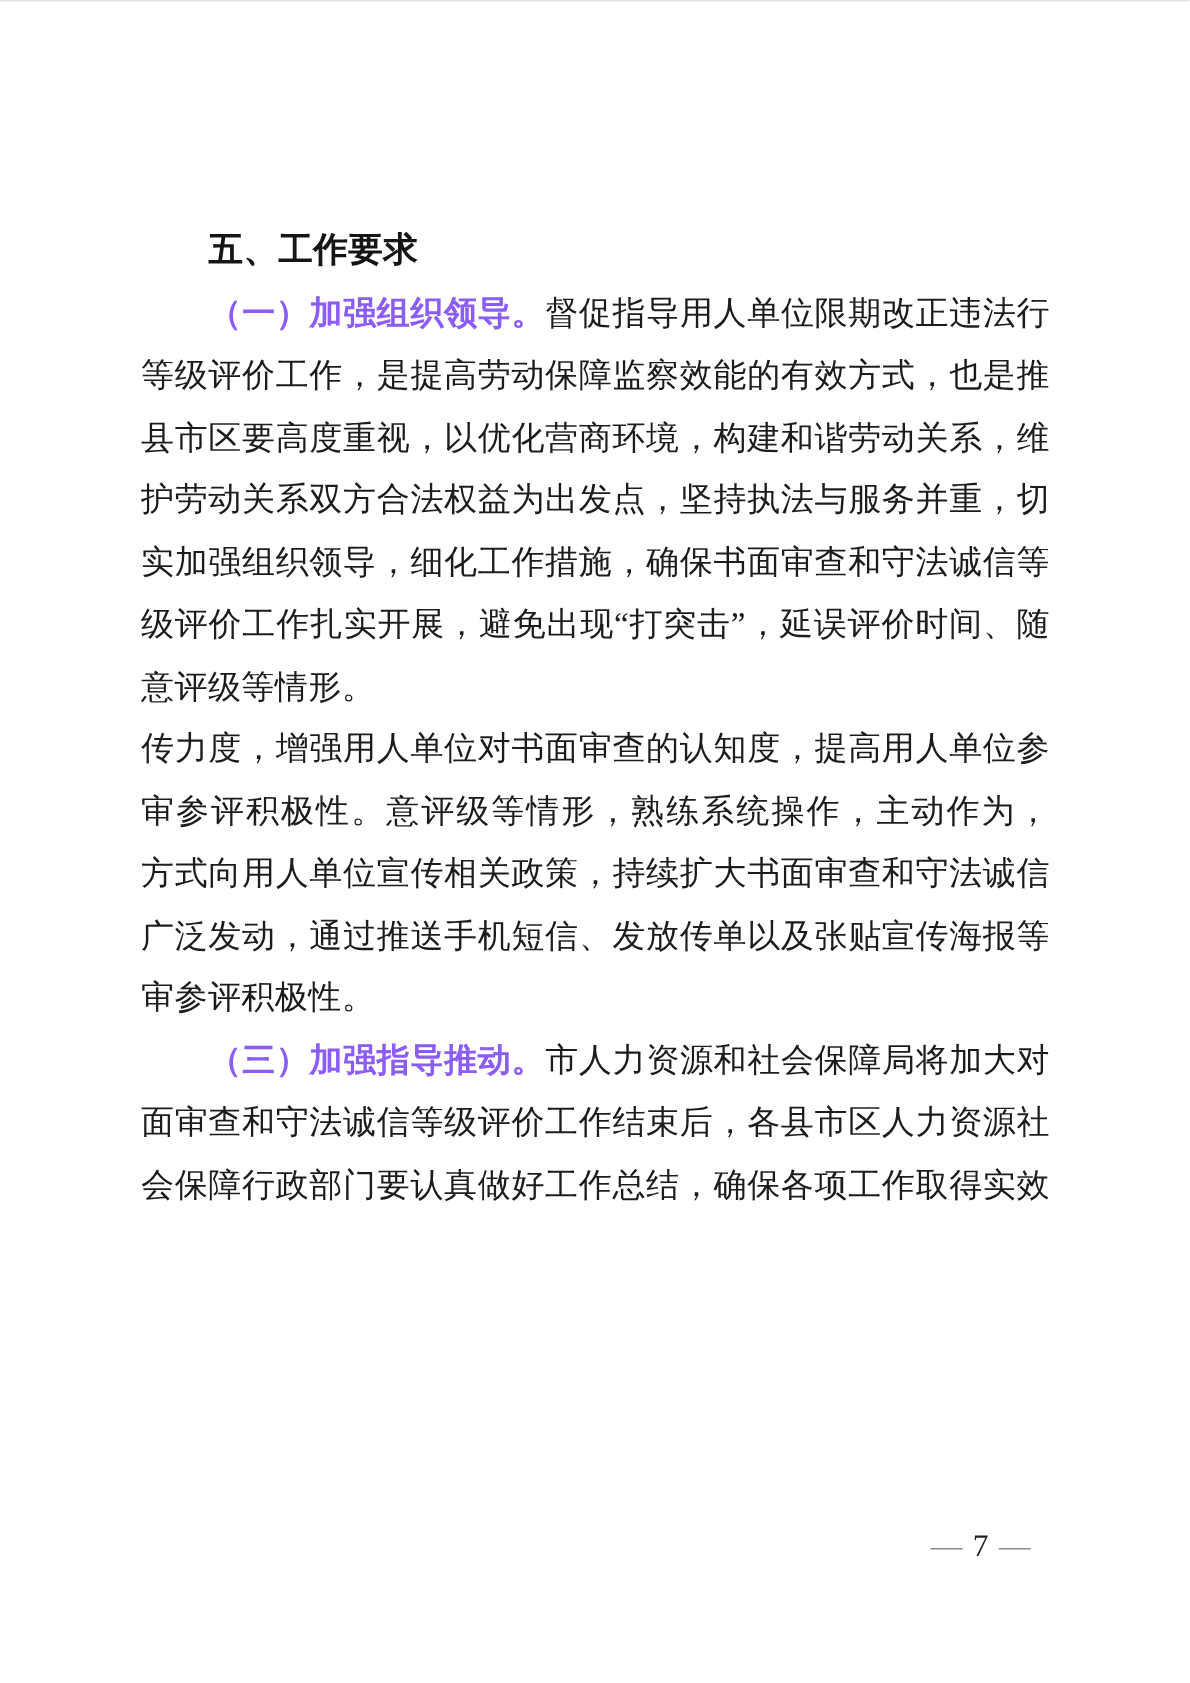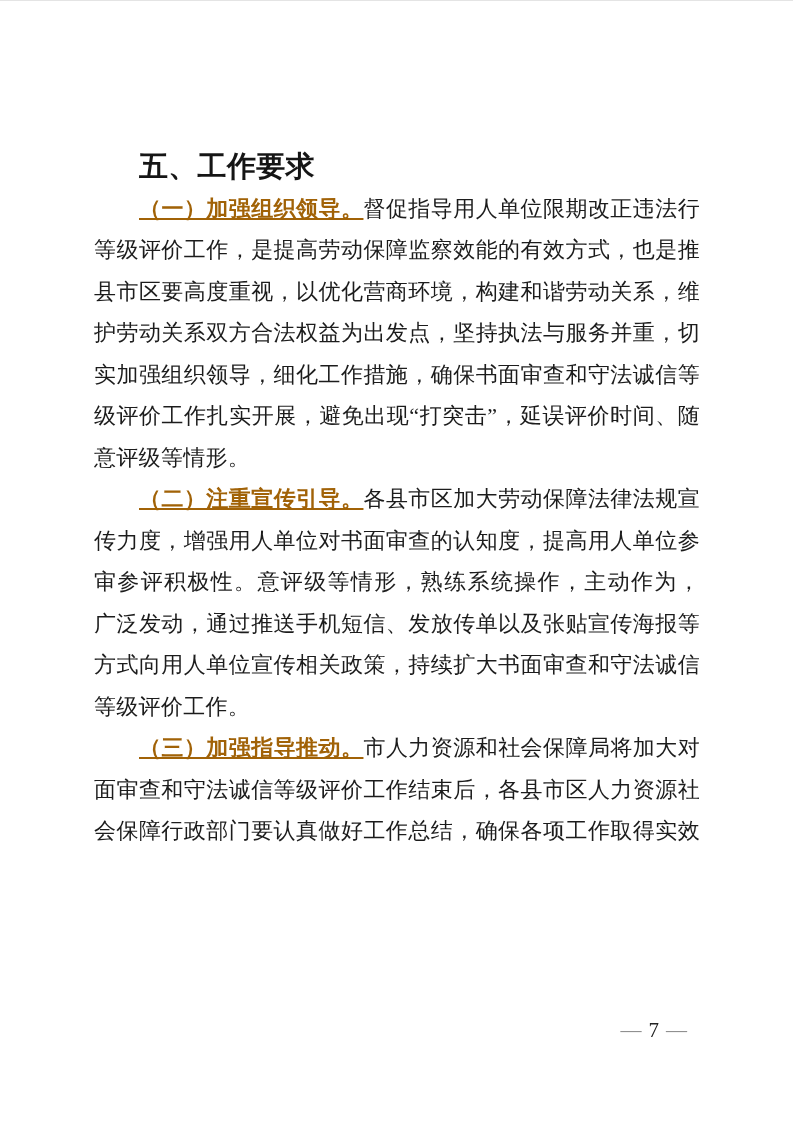--- a/index.html
+++ b/index.html
@@ -38,28 +38,27 @@
     text-align: justify;
     text-align-last: justify;
     text-justify: inter-character;
   }
   .indent {
     text-indent: 45px;
   }
   .section-heading {
     font-family: "Liberation Sans", "DejaVu Sans", sans-serif;
     font-weight: bold;
-    font-size: 29px;
+    font-size: 23px;
     text-indent: 45px;
     color: #151515;
   }
   .lead {
     font-weight: bold;
-    color: #a16207;
-    text-decoration: underline;
+    color: #8b5cf6;
   }
   .page-number {
     position: absolute;
     top: 1016px;
     right: 106px;
     font-size: 21px;
     line-height: 28px;
     white-space: nowrap;
   }
   .page-number .dash {
@@ -80,26 +79,25 @@
   <div class="text-line section-heading">五、工作要求</div>
 
   <div class="text-line indent fill"><span class="lead">（一）加强组织领导。</span><span>督促指导用人单位限期改正违法行为</span></div>
   <div class="text-line fill"><span>等级评价工作，是提高劳动保障监察效能的有效方式，也是推</span></div>
   <div class="text-line fill"><span>县市区要高度重视，以优化营商环境，构建和谐劳动关系，维</span></div>
   <div class="text-line fill"><span>护劳动关系双方合法权益为出发点，坚持执法与服务并重，切</span></div>
   <div class="text-line fill"><span>实加强组织领导，细化工作措施，确保书面审查和守法诚信等</span></div>
   <div class="text-line fill"><span>级评价工作扎实开展，避免出现“打突击”，延误评价时间、随</span></div>
   <div class="text-line"><span>意评级等情形。</span></div>
 
-  <div class="text-line indent fill"><span class="lead">（二）注重宣传引导。</span><span>各县市区加大劳动保障法律法规宣</span></div>
   <div class="text-line fill"><span>传力度，增强用人单位对书面审查的认知度，提高用人单位参</span></div>
   <div class="text-line fill"><span>审参评积极性。意评级等情形，熟练系统操作，主动作为，</span></div>
+  <div class="text-line fill"><span>方式向用人单位宣传相关政策，持续扩大书面审查和守法诚信</span></div>
   <div class="text-line fill"><span>广泛发动，通过推送手机短信、发放传单以及张贴宣传海报等</span></div>
-  <div class="text-line fill"><span>方式向用人单位宣传相关政策，持续扩大书面审查和守法诚信</span></div>
-  <div class="text-line"><span>等级评价工作。</span></div>
+  <div class="text-line"><span>审参评积极性。</span></div>
 
   <div class="text-line indent fill"><span class="lead">（三）加强指导推动。</span><span>市人力资源和社会保障局将加大对</span></div>
   <div class="text-line fill"><span>面审查和守法诚信等级评价工作结束后，各县市区人力资源社</span></div>
   <div class="text-line fill"><span>会保障行政部门要认真做好工作总结，确保各项工作取得实效</span></div>
 
 </div>
 
 <div class="page-number">
   <span class="dash">—</span><span class="num">7</span><span class="dash">—</span>
 </div>

